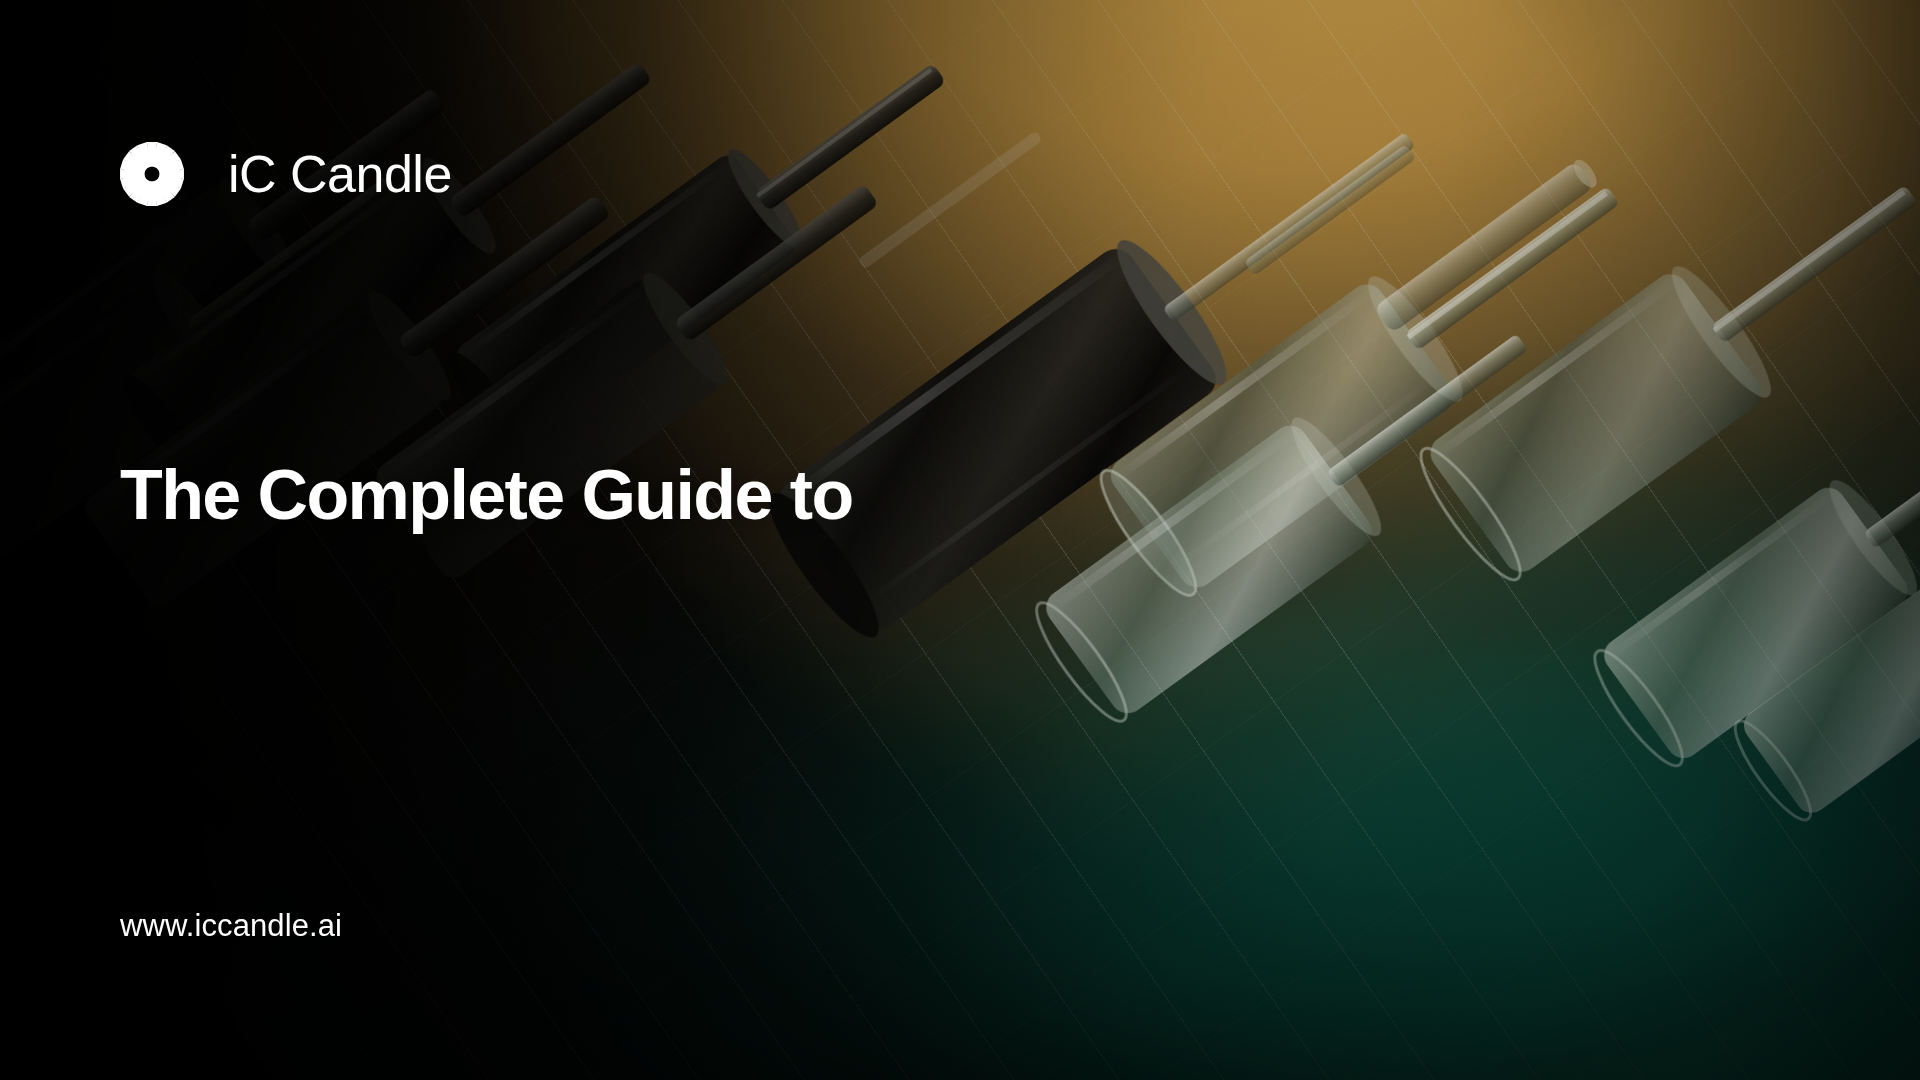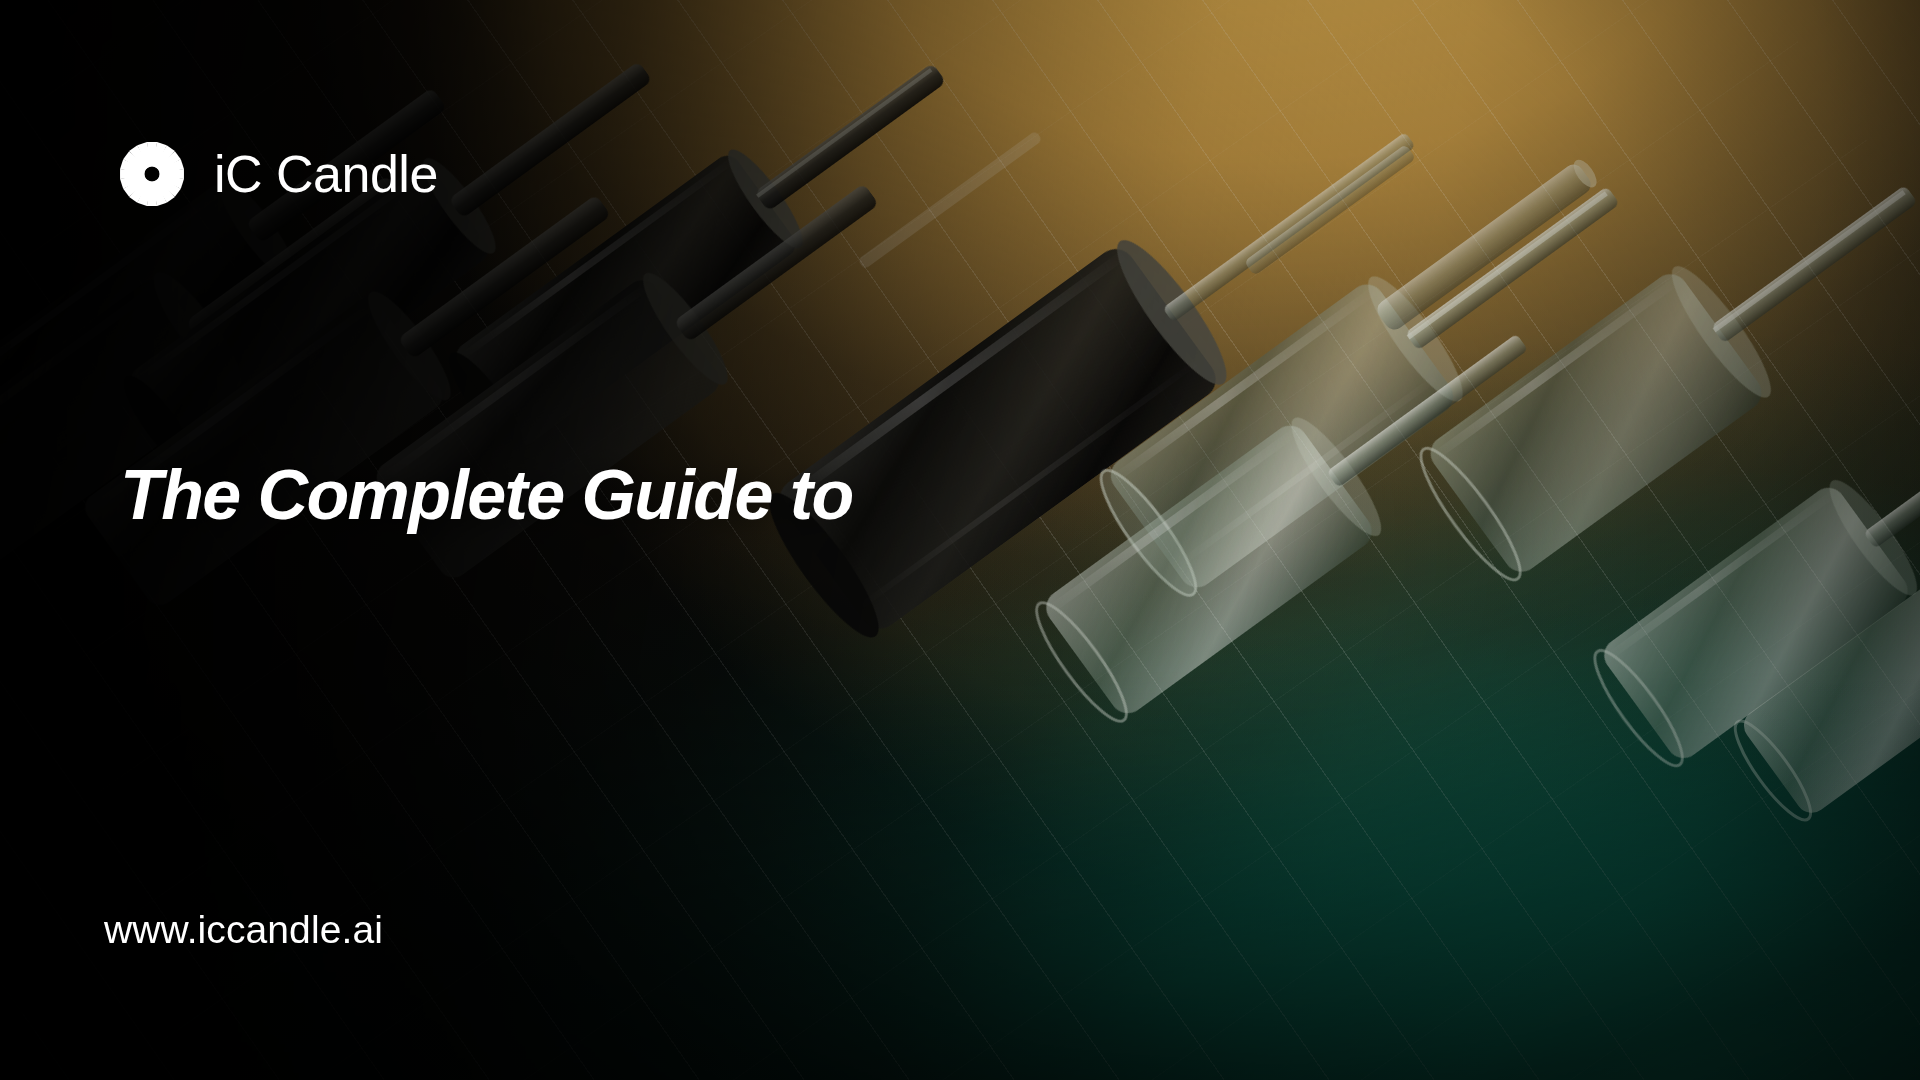--- a/index.html
+++ b/index.html
@@ -148,21 +148,21 @@
 
   
   .content { position: absolute; inset: 0; }
 
   .brand {
     position: absolute;
     left: 118px;
     top: 140px;
     display: flex;
     align-items: center;
-    gap: 28px;
+    gap: 42px;
   }
   .brand-mark { width: 68px; height: 68px; display: block; flex: 0 0 auto; }
   .brand-name {
     color: #ffffff;
     font-size: 52px;
     font-weight: 500;
     letter-spacing: -0.5px;
     line-height: 1;
     white-space: nowrap;
   }
@@ -171,30 +171,29 @@
     position: absolute;
     left: 120px;
     top: 455px;
     color: #ffffff;
     font-size: 70px;
     font-weight: bold;
     line-height: 1.15;
     letter-spacing: -1.6px;
     white-space: nowrap;
     text-shadow: 0 2px 26px rgba(0,0,0,0.55);
-    font-style: italic;
   }
   .headline-line { display: block; }
 
   .site-url {
     position: absolute;
-    left: 104px;
+    left: 120px;
     top: 908px;
     color: #ffffff;
-    font-size: 39px;
+    font-size: 31px;
     font-weight: 400;
     letter-spacing: 0.1px;
     white-space: nowrap;
     text-shadow: 0 2px 16px rgba(0,0,0,0.5);
   }
 </style>
 </head>
 <body>
 
 <div id="canvas">

